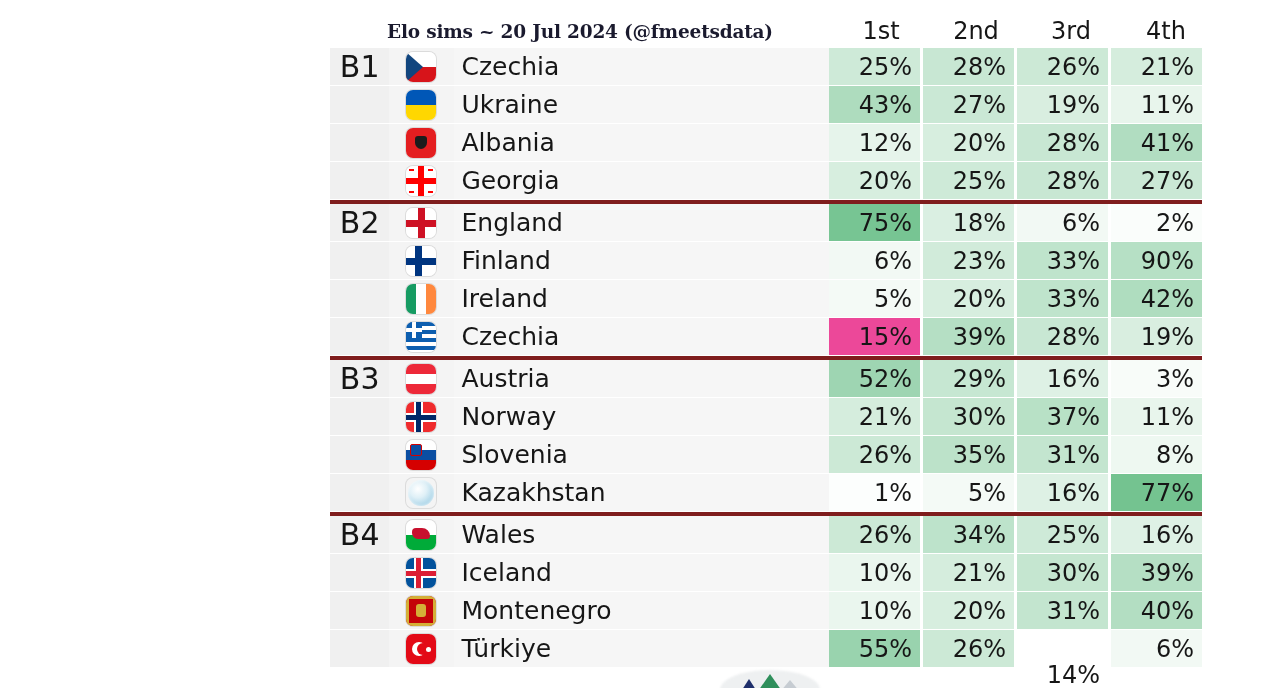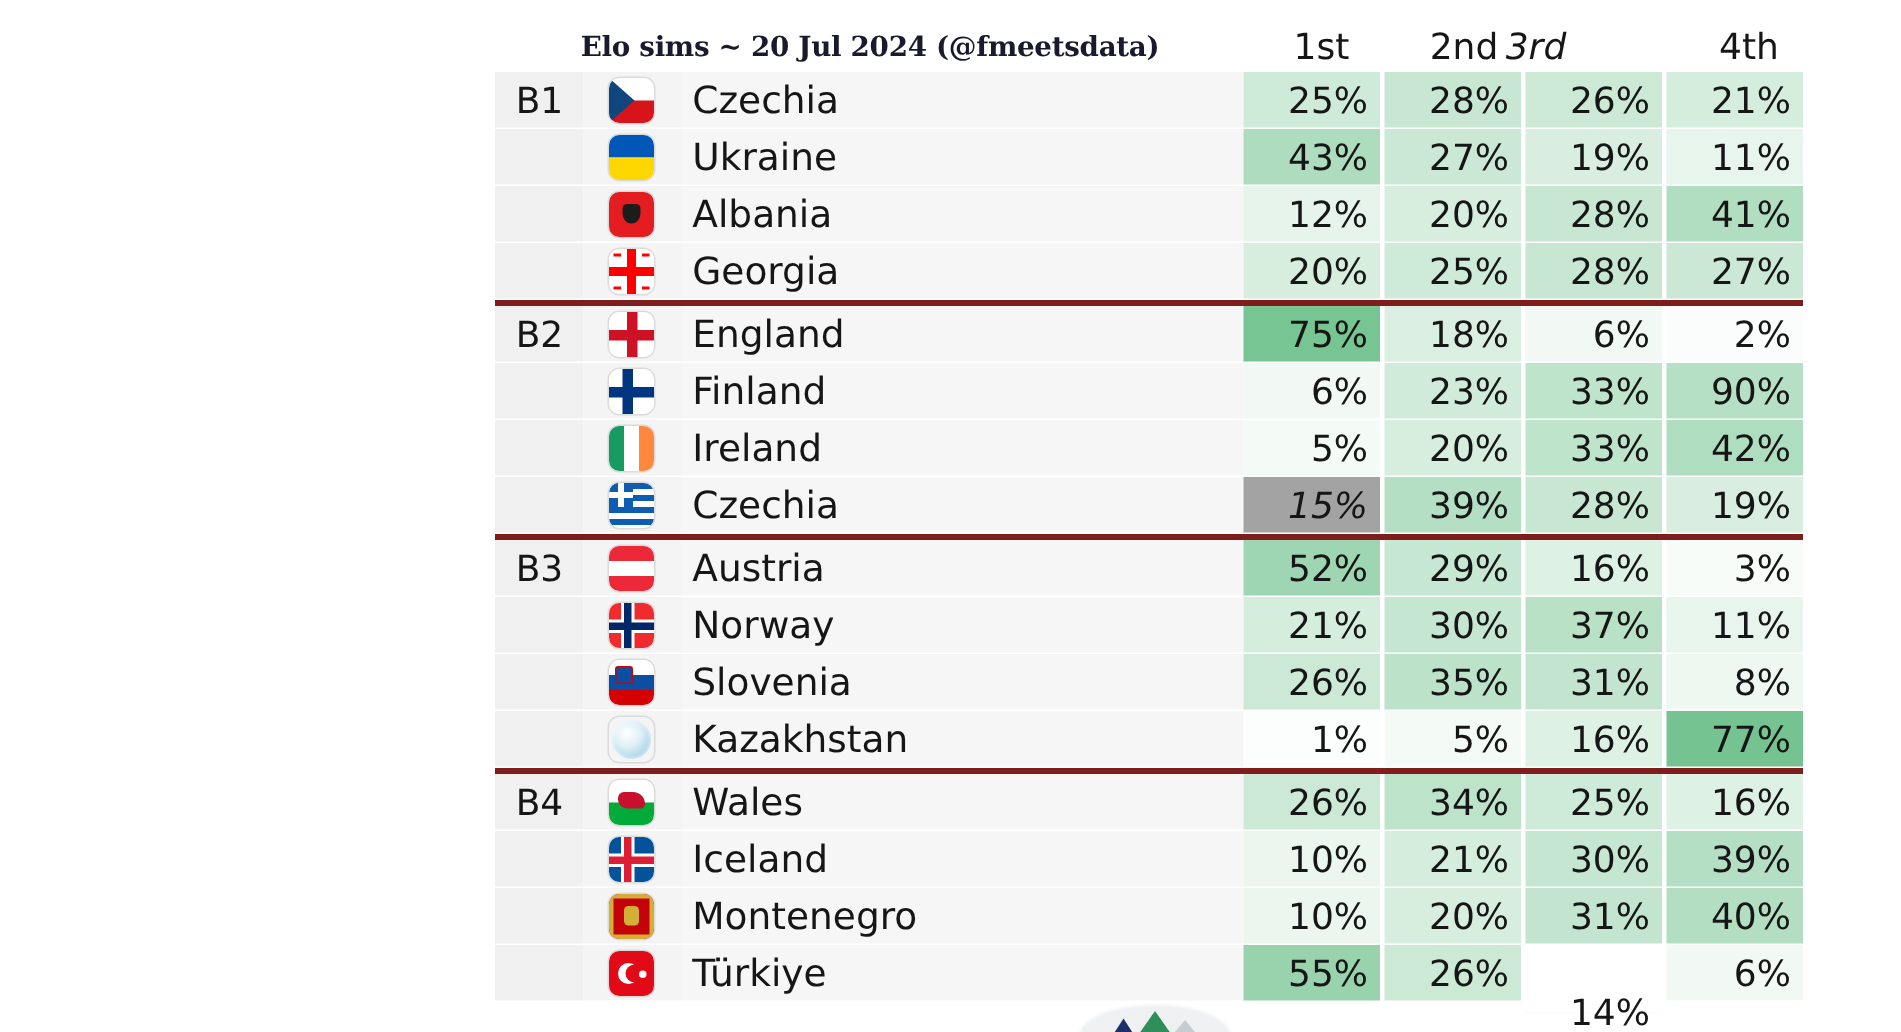--- a/index.html
+++ b/index.html
@@ -79,21 +79,21 @@
     align-items: stretch;
     background: #ffffff;
   }
 
   .cell-group {
     width: 60px;
     background: #f0f0f0;
     display: flex;
     align-items: center;
     justify-content: center;
-    font-size: 24px;
+    font-size: 30px;
     color: #161616;
     border-bottom: 1px solid #ffffff;
     box-sizing: border-box;
   }
   .cell-flag {
     width: 65px;
     background: #f4f4f4;
     display: flex;
     align-items: center;
     justify-content: center;
@@ -187,21 +187,21 @@
 </style>
 </head>
 <body>
 
 <div id="root">
 
   <div class="header-row">
     <div class="title">Elo sims ~ 20 Jul 2024 (@fmeetsdata)</div>
     <div class="col-head" style="left:835px;width:92px;">1st</div>
     <div class="col-head" style="left:930px;width:92px;">2nd</div>
-    <div class="col-head" style="left:978px;width:92px;font-style:italic;">3rd</div>
+    <div class="col-head" style="left:1025px;width:92px;">3rd</div>
     <div class="col-head" style="left:1120px;width:92px;">4th</div>
   </div>
 
   <div class="table" id="table-body">
       <div class="group">
         <div class="row">
           <div class="cell-group">B1</div>
           <div class="cell-flag">
             <span class="flag">
               <i style="left:0;top:0;width:30px;height:15px;background:#fff;"></i>
@@ -317,21 +317,21 @@
               <i style="left:0;top:0;width:30px;height:4px;background:#0d5eaf;"></i>
               <i style="left:0;top:8px;width:30px;height:4px;background:#0d5eaf;"></i>
               <i style="left:0;top:16px;width:30px;height:4px;background:#0d5eaf;"></i>
               <i style="left:0;top:24px;width:30px;height:4px;background:#0d5eaf;"></i>
               <i style="left:0;top:0;width:16px;height:16px;background:#0d5eaf;"></i>
               <i style="left:6px;top:0;width:4px;height:16px;background:#fff;"></i>
               <i style="left:0;top:6px;width:16px;height:4px;background:#fff;"></i>
             </span>
           </div>
           <div class="cell-team">Czechia</div>
-          <div class="cell-pct" style="background: #a3a3a3; font-style: italic;">15%</div>
+          <div class="cell-pct" style="background: #ec4899;">15%</div>
           <div class="cell-pct" style="background: rgb(181, 223, 196);">39%</div>
           <div class="cell-pct" style="background: rgb(200, 231, 211);">28%</div>
           <div class="cell-pct" style="background: rgb(217, 238, 224);">19%</div>
         </div>
       </div>
       <div class="group">
         <div class="row">
           <div class="cell-group">B3</div>
           <div class="cell-flag">
             <span class="flag">

